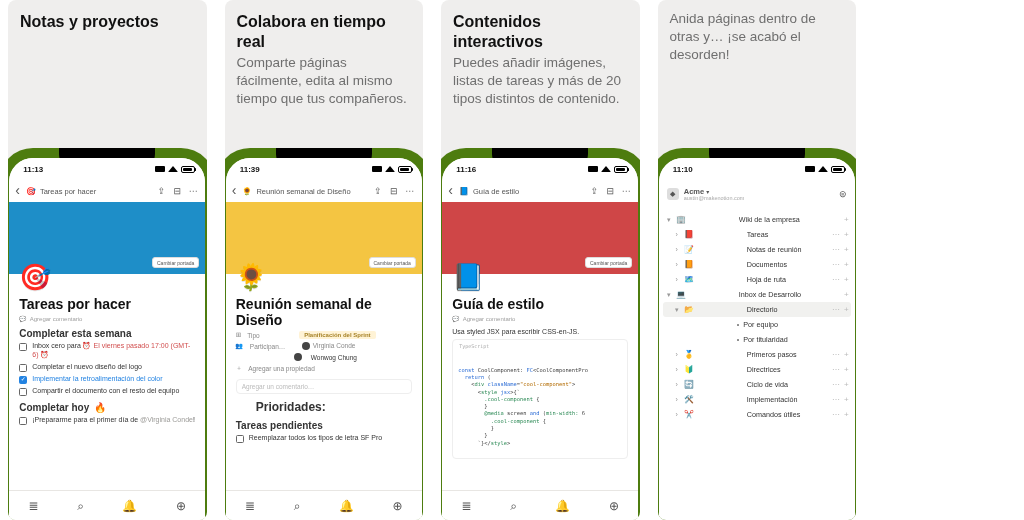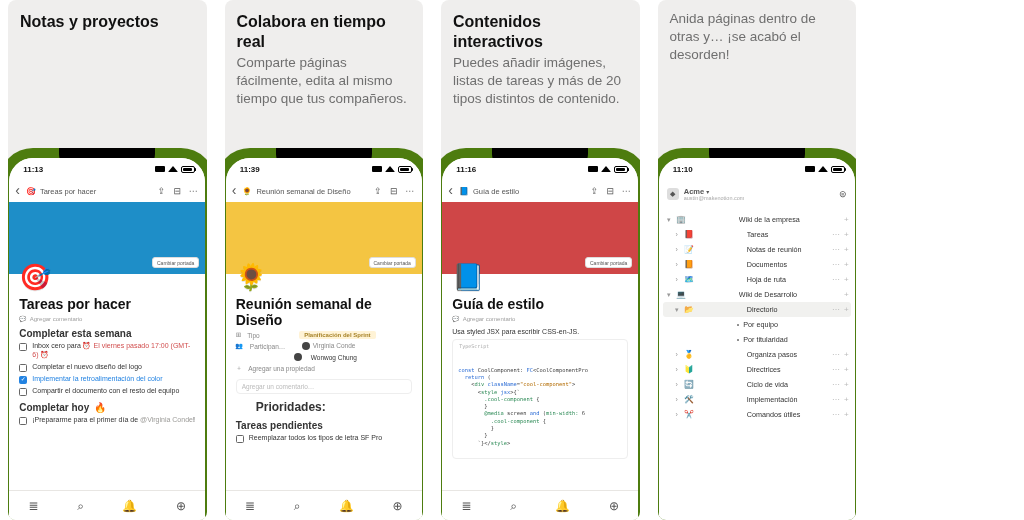--- a/index.html
+++ b/index.html
@@ -498,21 +498,21 @@
             <span class="lbl">Hoja de ruta</span>
             <span class="tail">
                 <span>⋯</span>
                 <span>+</span>
               </span>
           </div>
 
           <div class="tree-row">
             <span class="chev">▾</span>
             <span class="ic">💻</span>
-            <span class="lbl">Wiki de Desarrollo</span>
+            <span class="lbl">Inbox de Desarrollo</span>
             <span class="tail">
                 <span>+</span>
               </span>
           </div>
 
           <div class="tree-row indent-1 selected">
             <span class="chev">▾</span>
             <span class="ic">📂</span>
             <span class="lbl">Directorio</span>
             <span class="tail">
@@ -523,21 +523,21 @@
           <div class="tree-row indent-3">
             <span class="lbl bullet-dot">Por equipo</span>
           </div>
           <div class="tree-row indent-3">
             <span class="lbl bullet-dot">Por titularidad</span>
           </div>
 
           <div class="tree-row indent-1">
             <span class="chev">›</span>
             <span class="ic">🥇</span>
-            <span class="lbl">Organiza pasos</span>
+            <span class="lbl">Primeros pasos</span>
             <span class="tail">
                 <span>⋯</span>
                 <span>+</span>
               </span>
           </div>
           <div class="tree-row indent-1">
             <span class="chev">›</span>
             <span class="ic">🔰</span>
             <span class="lbl">Directrices</span>
             <span class="tail">

